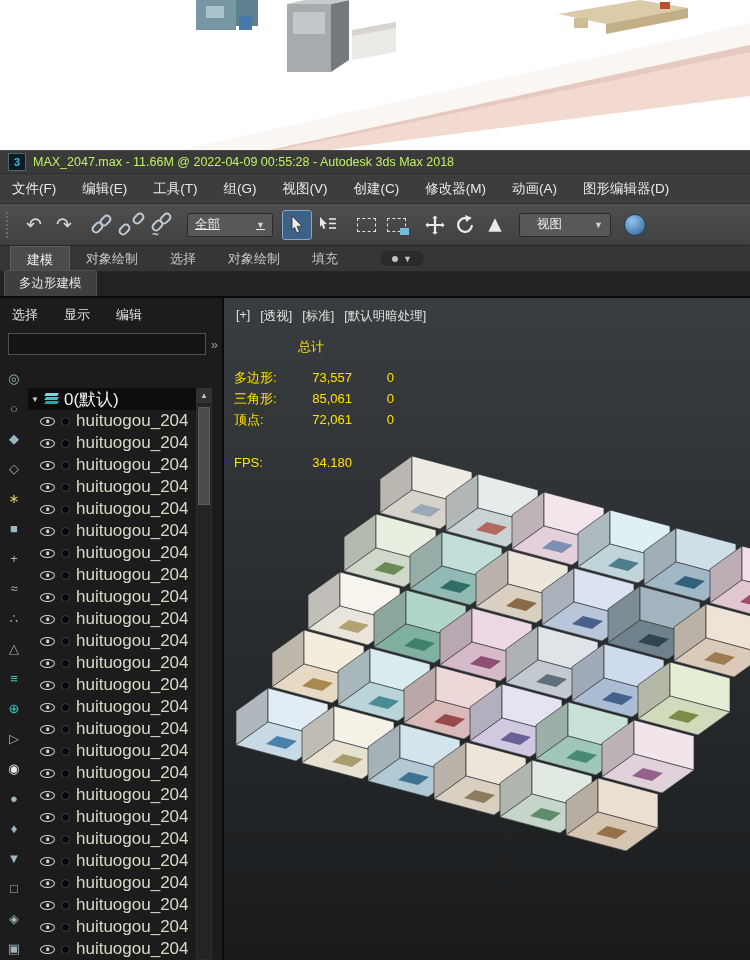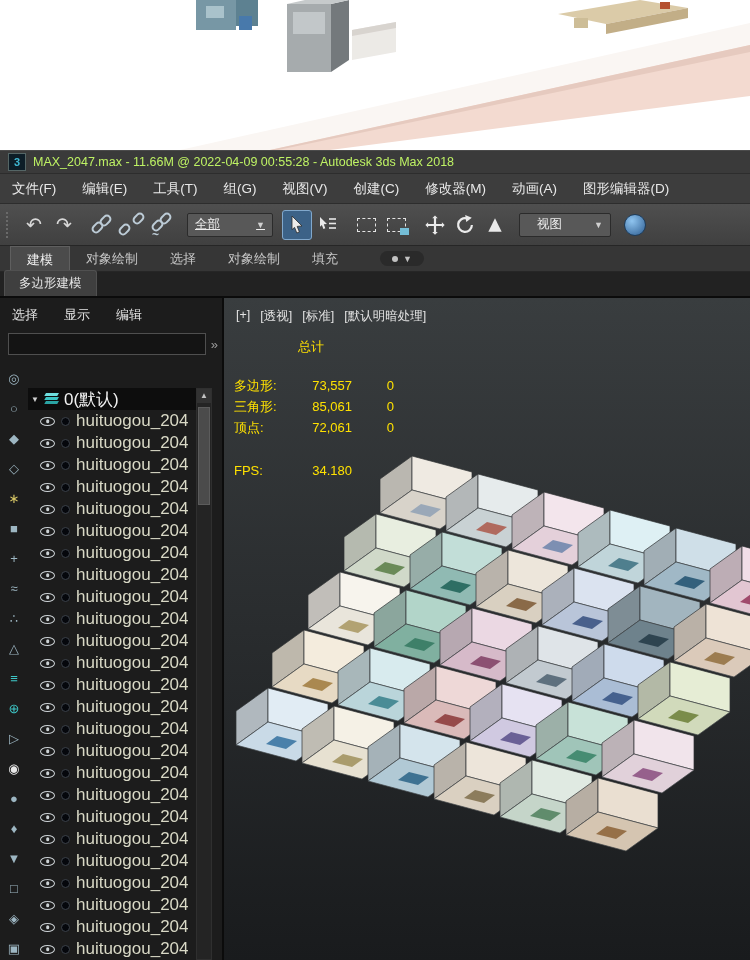--- a/index.html
+++ b/index.html
@@ -99,21 +99,21 @@
               border:1px solid #2f2f2f;box-sizing:border-box;}
   .scroll-up{height:14px;background:#323232;color:#c2c2c2;font-size:8px;line-height:14px;text-align:center;}
   .scroll-thumb{position:absolute;left:1px;right:1px;top:18px;height:96px;background:#4b4b4b;border:1px solid #5c5c5c;}
 
   
   #viewport{position:absolute;left:224px;top:298px;width:526px;height:662px;overflow:hidden;
             background:linear-gradient(#393d3f,#191b1d);}
   #scene-svg{position:absolute;left:0;top:0;}
   .vp-label{position:absolute;left:12px;top:10px;display:flex;gap:10px;color:#e2e2e2;font-size:12.5px;}
   .stats{position:absolute;left:10px;top:38px;color:#ffe100;font-size:13px;line-height:21px;}
-  .stats-total{margin-left:64px;margin-bottom:18px;}
+  .stats-total{margin-left:64px;margin-bottom:10px;}
   .stats-row,.stats-fps{display:flex;}
   .stats .lbl{width:62px;}
   .stats .val{width:56px;text-align:right;}
   .stats .dlt{width:42px;text-align:right;}
   .stats-fps{margin-top:22px;}
 
   
   .watermark{position:absolute;right:30px;bottom:14px;display:flex;align-items:baseline;
              color:#a3a3a3;font-weight:bold;opacity:.95;letter-spacing:.5px;}
   .wm-brand{font-size:40px;}

